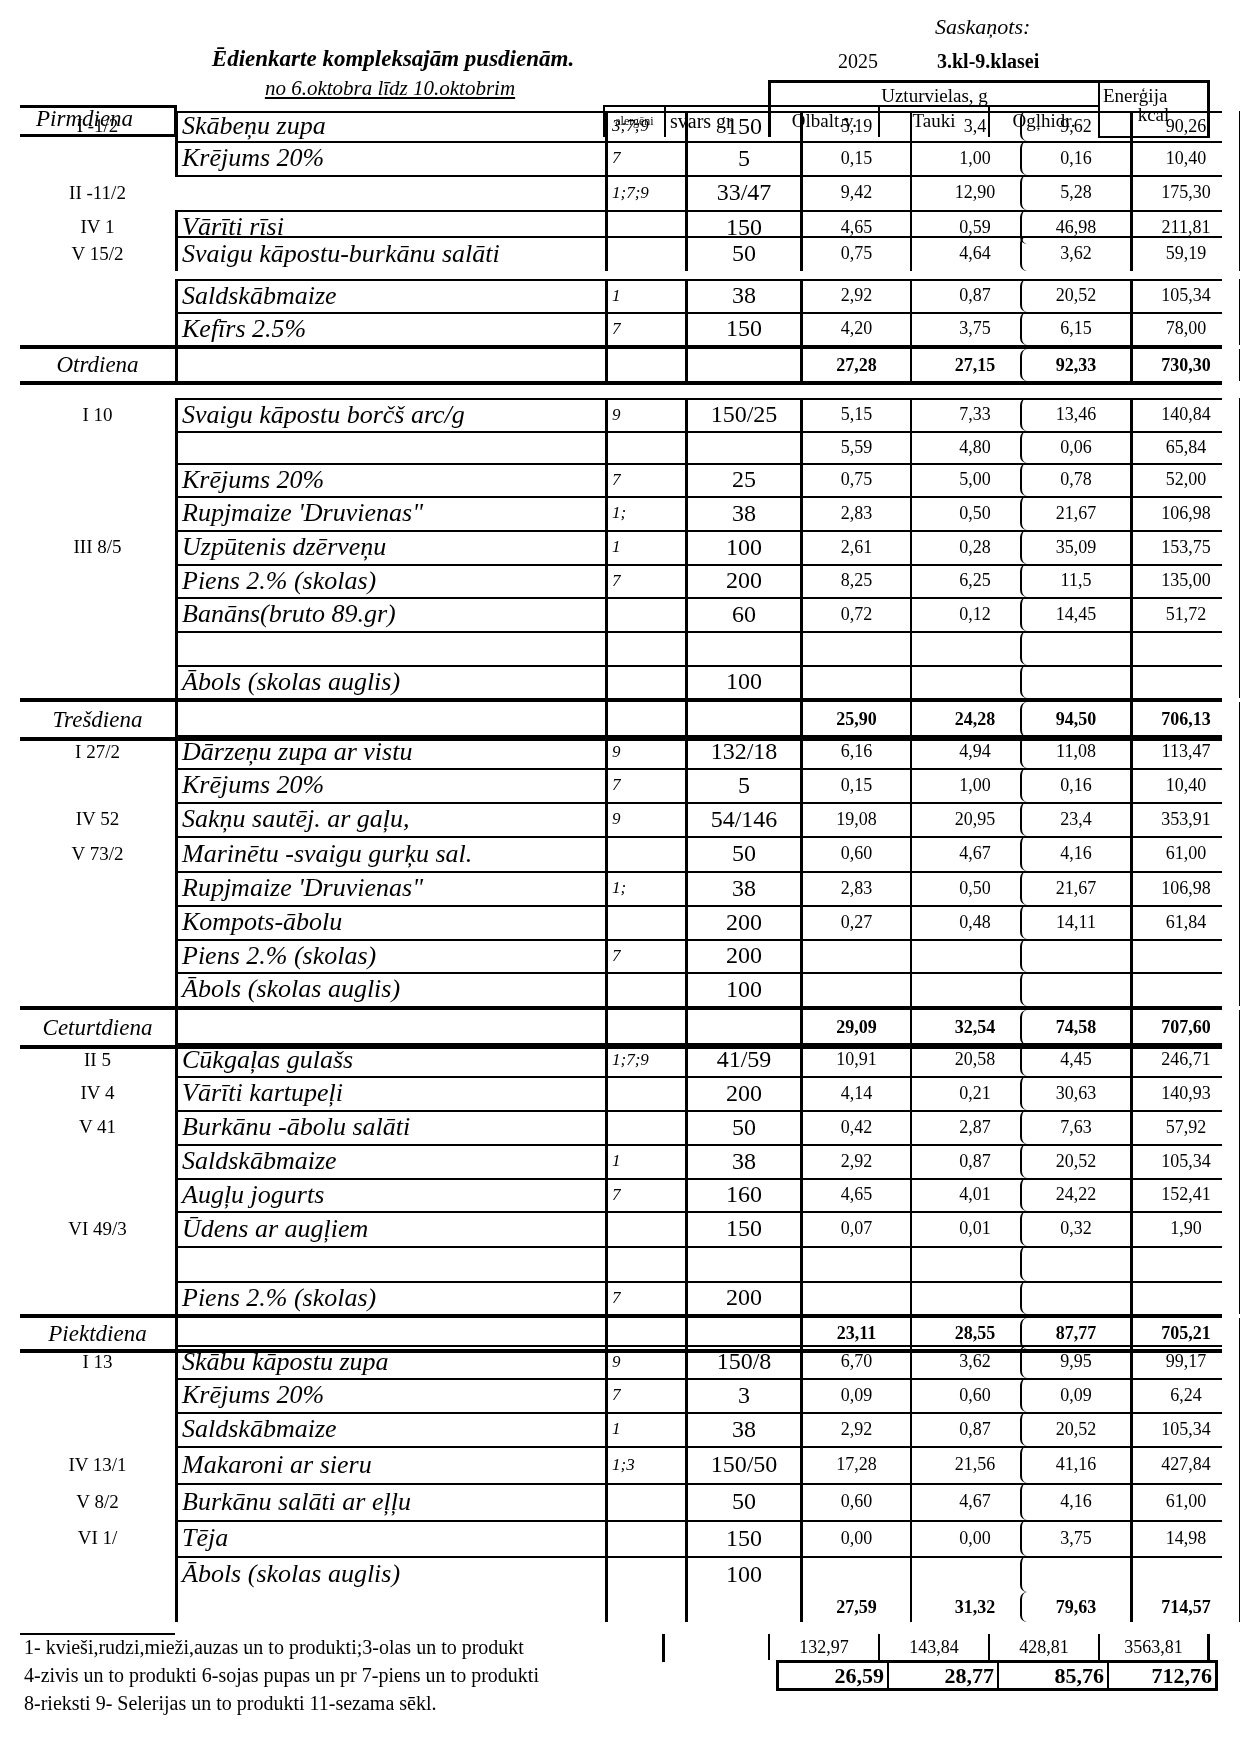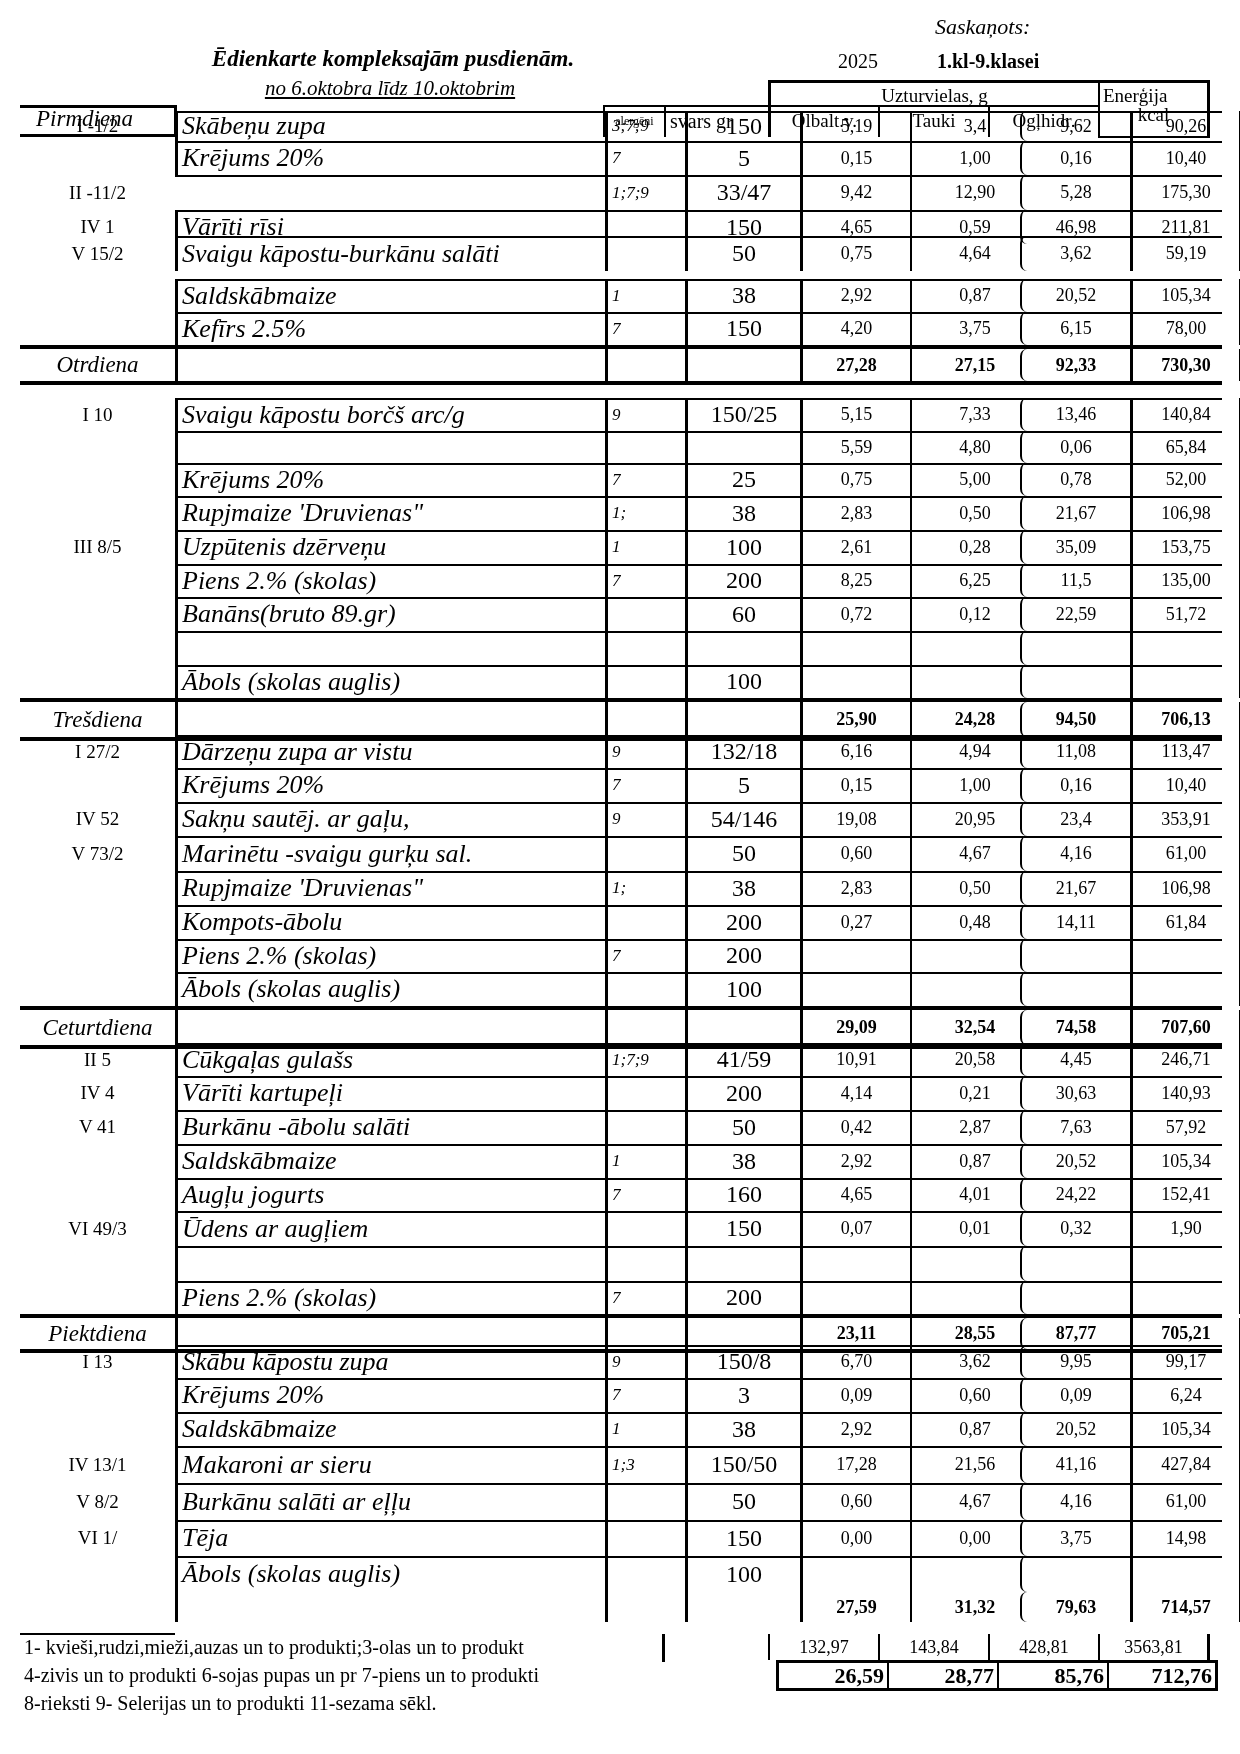--- a/index.html
+++ b/index.html
@@ -30,21 +30,21 @@
   .sumbox{position:absolute;box-sizing:border-box;display:flex;align-items:center;}
 </style>
 </head>
 <body>
 
 <div>
   <div class="abs title">Ēdienkarte kompleksajām pusdienām.</div>
   <div class="abs subtitle">no 6.oktobra līdz  10.oktobrim</div>
   <div class="abs approved">Saskaņots:</div>
   <div class="abs year">2025</div>
-  <div class="abs grade">1.kl-9.klasei</div>
+  <div class="abs grade">3.kl-9.klasei</div>
 
   <div class="hbox" style="left:768px;top:80px;width:332px;height:27px;font-size:19px;padding-top:3px;border-width:3px 2px 2px 3px;">
     <span>Uzturvielas,  g</span>
   </div>
   <div class="hbox" style="left:1098px;top:80px;width:112px;height:58px;font-size:19px;padding-top:3px;border-width:3px 3px 2px 2px;">
     <div style="text-align:left;padding-left:3px;">Enerģija</div>
     <div style="">kcal</div>
   </div>
   <div class="hbox" style="left:20px;top:105px;width:157px;height:32px;border-width:3px 3px 3px 0;font-size:23px;font-style:italic;text-align:left;padding-left:16px;line-height:22px;">
     <span>Pirmdiena</span>
@@ -218,21 +218,21 @@
         <div class="cell c-e">135,00</div>
         <div class="abs" style="left: 155px; top: 0px; width: 1047px; border-top: 2px solid rgb(0, 0, 0);"></div>
       </div>
       <div class="row hl" style="top: 597px; height: 34px; border-top: none;">
         <div class="cell c-code" style="border-top: none;"></div>
         <div class="cell c-name">Banāns(bruto 89.gr)</div>
         <div class="cell c-all"></div>
         <div class="cell c-w">60</div>
         <div class="cell c-p">0,72</div>
         <div class="cell c-f">0,12</div>
-        <div class="cell c-c">22,59</div>
+        <div class="cell c-c">14,45</div>
         <div class="cell c-e">51,72</div>
         <div class="abs" style="left: 155px; top: 0px; width: 1047px; border-top: 2px solid rgb(0, 0, 0);"></div>
       </div>
       <div class="row hl" style="top: 631px; height: 34px; border-top: none;">
         <div class="cell c-code" style="border-top: none;"></div>
         <div class="cell c-name"></div>
         <div class="cell c-all"></div>
         <div class="cell c-w"></div>
         <div class="cell c-p"></div>
         <div class="cell c-f"></div>

